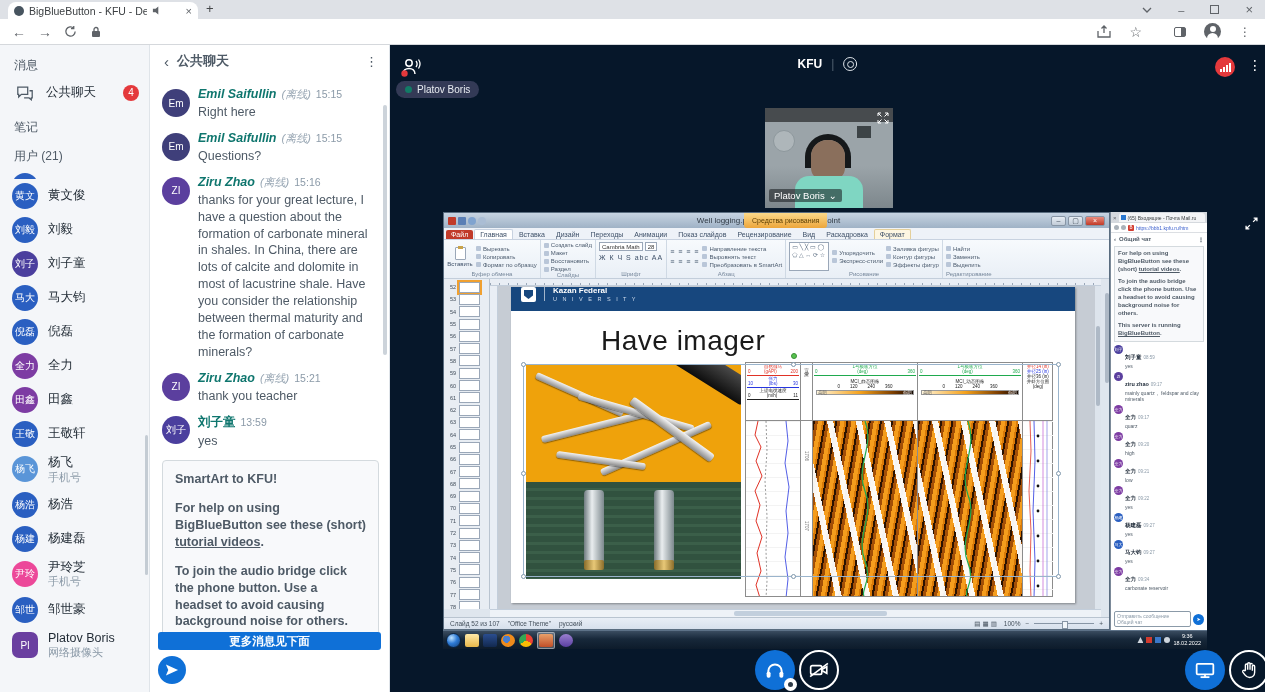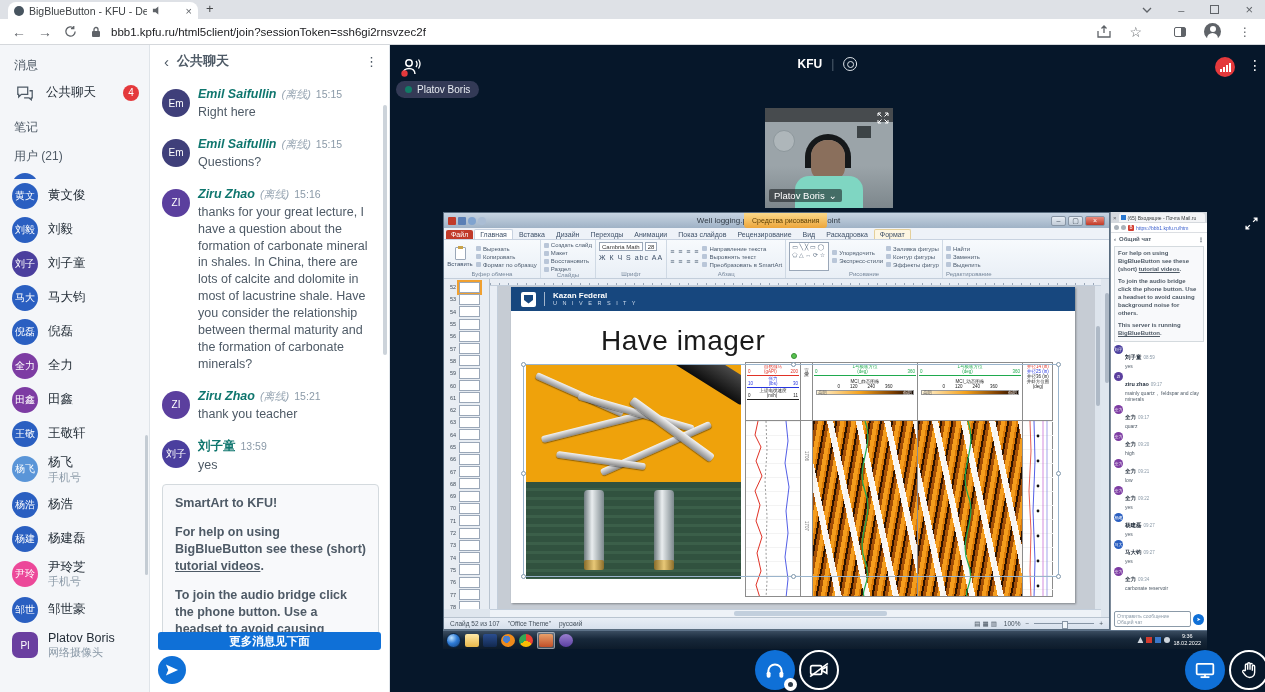--- a/index.html
+++ b/index.html
@@ -39,21 +39,21 @@
   .usub:empty{display:none;}
   .nav-sb{position:absolute;right:1px;top:390px;width:3px;height:140px;background:#c4ccd4;border-radius:2px;}
 
   
   .chat{position:absolute;left:150px;top:45px;width:240px;height:647px;background:#fff;border-right:1px solid #dfe4e9;}
   .chat-head{display:flex;align-items:center;height:32px;padding:0 10px 0 14px;}
   .backarrow{font-size:15px;color:#4e5a66;margin-right:8px;}
   .chat-title{font-size:13px;color:#4e5a66;font-weight:bold;}
   .kebab{margin-left:auto;color:#4e5a66;font-size:13px;letter-spacing:1px;}
   .chat-body{position:absolute;left:0;top:38px;right:6px;bottom:60px;overflow:hidden;padding:4px 4px 0 12px;display:flex;flex-direction:column;gap:10px;}
-  .mhost{display:flex;flex-direction:column;gap:16px;}
+  .mhost{display:flex;flex-direction:column;gap:10px;}
   .msg{display:flex;gap:8px;}
   .mav{width:28px;height:28px;border-radius:50%;color:#fff;font-size:10px;display:flex;align-items:center;justify-content:center;flex:none;margin-top:2px;}
   .mcol{min-width:0;}
   .mhead{display:flex;align-items:baseline;gap:5px;flex-wrap:nowrap;}
   .mname{font-size:12.5px;font-weight:bold;color:#0f766e;white-space:nowrap;}
   .mstat{font-size:11px;color:#9aa8b5;font-style:italic;}
   .mstat:empty{display:none;}
   .mtime{font-size:10.5px;color:#8b9aa8;}
   .mtext{font-size:12.5px;color:#4e5a66;line-height:1.35;margin-top:2px;}
   .welcome{border:1px solid #d4dade;background:#f8f9fb;border-radius:4px;padding:10px 12px;font-size:12.5px;font-weight:bold;color:#4e5a66;line-height:1.35;}
@@ -139,21 +139,21 @@
   .vsb::after{content:"";position:absolute;left:1px;top:40px;width:4px;height:80px;background:#aeb9c6;border-radius:2px;}
   .hscroll{position:absolute;left:46px;right:8px;bottom:12px;height:8px;background:#eef2f7;border-top:1px solid #c3cedb;}
   .hscroll::after{content:"";position:absolute;left:40%;width:25%;top:1px;height:5px;background:#c2cfdd;border-radius:2px;}
   .statusbar{position:absolute;left:0;right:0;bottom:0;height:12px;background:linear-gradient(#e8eef6,#d7e0ec);border-top:1px solid #b9c4d0;display:flex;align-items:center;font-size:6.5px;color:#44505c;padding:0 6px;gap:8px;}
   .statusbar .right{margin-left:auto;display:flex;gap:5px;align-items:center;}
   .zoomslider{width:60px;height:1px;background:#8795a5;position:relative;}
   .zoomslider::after{content:"";position:absolute;left:28px;top:-2.5px;width:4px;height:6px;background:#f2f6fa;border:1px solid #8795a5;}
 
   
   .slide{position:absolute;left:21px;top:1px;width:564px;height:316px;background:#fff;box-shadow:1px 1px 2px rgba(0,0,0,.35);}
-  .kfubar{position:absolute;left:0;top:0;right:0;height:24px;background:#17477e;display:flex;align-items:center;padding-left:10px;gap:8px;}
+  .kfubar{position:absolute;left:0;top:0;right:0;height:24px;background:#17477e;display:flex;align-items:flex-start;padding-left:10px;gap:8px;}
   .kfulogo{width:15px;height:15px;border-radius:2px;background:#fff;position:relative;}
   .kfulogo::after{content:"";position:absolute;left:3px;top:3px;width:9px;height:9px;background:#17477e;clip-path:polygon(0 0,100% 0,100% 60%,50% 100%,0 60%);}
   .kfudiv{width:1px;height:14px;background:rgba(255,255,255,.6);}
   .kfut1{color:#fff;font-size:8px;font-weight:bold;line-height:1.1;}
   .kfut2{color:#cfdcec;font-size:5.5px;letter-spacing:2px;}
   .slidetitle{position:absolute;left:90px;top:38px;font-size:28px;color:#1a1a1a;letter-spacing:.5px;}
   .img-orange{position:absolute;left:15px;top:78px;width:215px;height:117px;background:#efa20b;overflow:hidden;}
   .arm{position:absolute;height:7px;background:linear-gradient(#f4f4f4,#888);border-radius:3px;box-shadow:0 1px 1px rgba(0,0,0,.4);}
   .probe{position:absolute;right:-18px;top:-14px;width:120px;height:26px;background:linear-gradient(#4a4a4a,#0d0d0d);transform:rotate(32deg);border-radius:6px;}
   .img-green{position:absolute;left:15px;top:195px;width:215px;height:97px;background:repeating-linear-gradient(180deg,#31523f 0 6px,#3b5f49 6px 9px);overflow:hidden;}
@@ -250,21 +250,20 @@
   <div class="toolbar">
     <span class="navbtn">←</span>
     <span class="navbtn">→</span>
     <svg class="navbtn" width="13" height="13" viewBox="0 0 14 14">
         <path d="M12 7a5 5 0 1 1-1.5-3.6M10.5 1v3h-3" fill="none" stroke="#5f6368" stroke-width="1.4"></path>
       </svg>
     <svg width="10" height="12" viewBox="0 0 10 12" style="margin-left:14px;">
         <rect x="1" y="5" width="8" height="6" rx="1" fill="#5f6368"></rect>
         <path d="M3 5V3.5a2 2 0 0 1 4 0V5" fill="none" stroke="#5f6368" stroke-width="1.3"></path>
       </svg>
-    <span class="urltext">bbb1.kpfu.ru/html5client/join?sessionToken=ssh6gi2rnsvzec2f</span>
     <div class="tb-right">
       <svg width="14" height="13" viewBox="0 0 14 13">
           <path d="M1 6v6h12V6M7 8V1M4.5 3.5 7 1l2.5 2.5" fill="none" stroke="#5f6368" stroke-width="1.3"></path>
         </svg>
       <span style="font-size:14px;">☆</span>
       <span class="side-ic" style="margin-left:14px;"></span>
       <span class="prof"></span>
       <span style="font-size:12px;">⋮</span>
     </div>
   </div>

